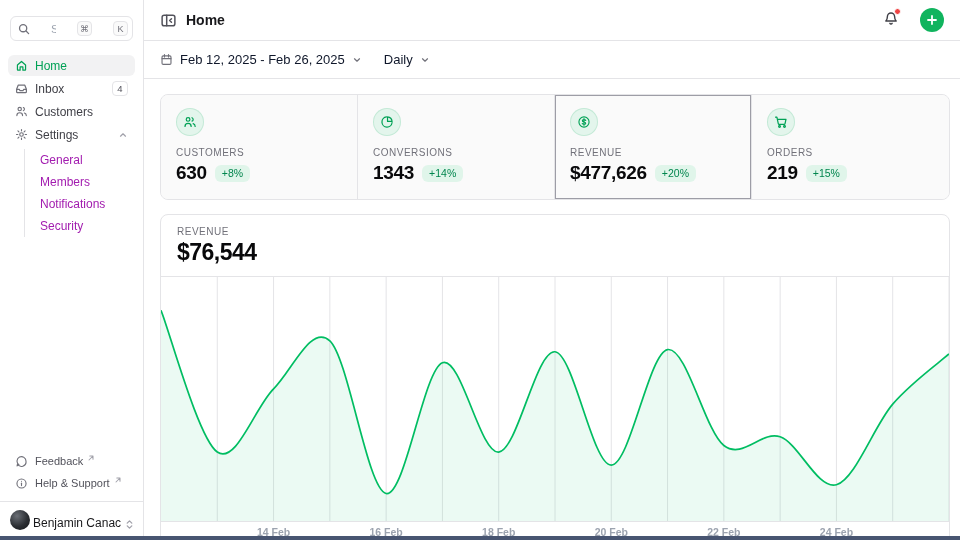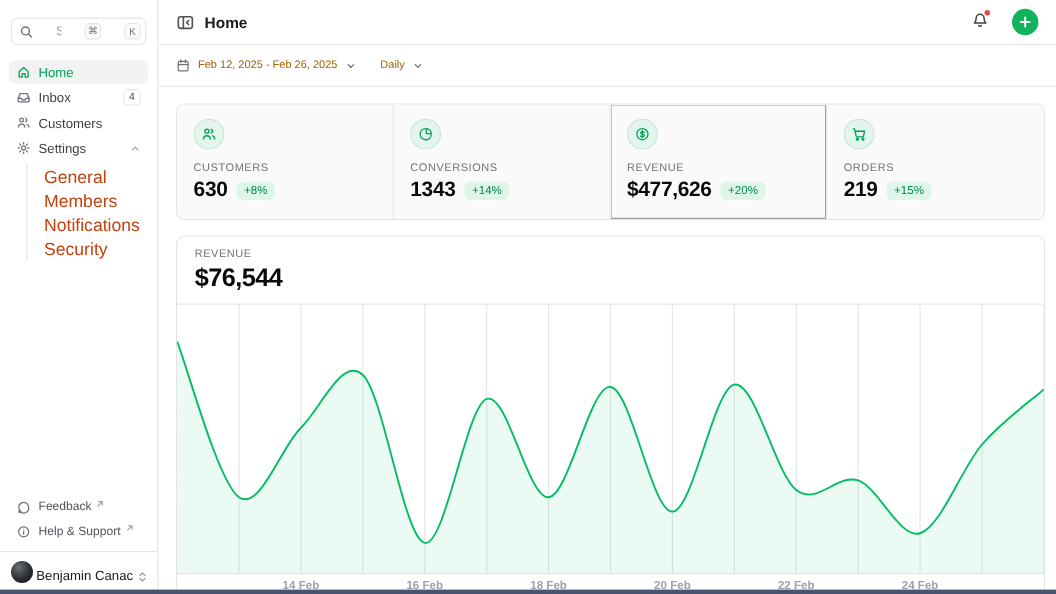--- a/index.html
+++ b/index.html
@@ -29,21 +29,21 @@
   .nav-item { display:flex; align-items:center; gap:7px; height:21px; padding:0 7px;
     border-radius:6px; font-size:12px; font-weight:500; color:#3f3f46; cursor:pointer; }
   .nav-item .lbl { flex:1; white-space:nowrap; }
   .nav-item .nav-ic { color:#71717a; }
   .nav-item.active { background:#f2f2f3; color:#00a155; }
   .nav-item.active .nav-ic { color:#00a155; }
   .badge-count { min-width:16px; height:15px; border:1px solid #e4e4e7; border-radius:4px;
     font-size:9.5px; color:#52525b; display:flex; align-items:center; justify-content:center; padding:0 3px; background:#fff; }
   .subnav { margin:2px 0 0 16px; border-left:1px solid #e4e4e7; padding-left:9px;
     display:flex; flex-direction:column; }
-  .subnav-item { height:22px; display:flex; align-items:flex-end; font-size:16px; color:#c2410c;
+  .subnav-item { height:22px; display:flex; align-items:center; font-size:12px; color:#a21caf;
     padding:0 6px; border-radius:6px; cursor:pointer; }
 
   .side-spacer { flex:1; }
   .foot-link { display:flex; align-items:center; gap:7px; height:22px; padding:0 7px;
     font-size:11px; color:#52525b; border-radius:6px; cursor:pointer; }
   .ext { margin-left:-3px; margin-top:-6px; color:#a1a1aa; }
   .side-divider { height:1px; background:#e4e4e7; margin:7px -8px 0; }
   .user-row { display:flex; align-items:flex-end; gap:3px; padding:8px 4px 2px 2px; cursor:pointer; }
   .avatar { width:20px; height:20px; border-radius:50%; flex:none;
     background:radial-gradient(circle at 35% 30%, #6b6f76 0%, #2b2e33 55%, #121316 100%); }
@@ -56,22 +56,22 @@
   .collapse-btn { color:#52525b; cursor:pointer; }
   .page-title { font-size:14px; font-weight:700; color:#18181b; flex:1; }
   .bell-wrap { position:relative; cursor:pointer; color:#3f3f46; margin-right:12px; }
   .bell-dot { position:absolute; top:-2px; right:-2px; width:7px; height:7px; border-radius:50%;
     background:#ef4444; border:1.5px solid #fff; }
   .add-btn { width:24px; height:24px; border-radius:50%; background:#10b45e; border:none; cursor:pointer;
     display:flex; align-items:center; justify-content:center; color:#fff; }
 
   .toolbar { height:38px; flex:none; border-bottom:1px solid #e4e4e7; display:flex; align-items:center;
     padding:0 16px; gap:22px; }
-  .tool-btn { display:flex; align-items:center; gap:7px; font-size:10px; font-weight:500;
-    color:#a16207; cursor:pointer; background:none; border:none; font-family:inherit; }
+  .tool-btn { display:flex; align-items:center; gap:7px; font-size:13px; font-weight:500;
+    color:#0f172a; cursor:pointer; background:none; border:none; font-family:inherit; }
   .chev { color:#71717a; }
 
   .content { flex:1; padding:15px 10px 0 16px; overflow:hidden; }
 
   
   .stats { display:grid; grid-template-columns:repeat(4,1fr); border:1px solid #e4e4e7;
     border-radius:8px; overflow:hidden; background:#fafafa; }
   .stat-cell { padding:13px 15px 15px; border-right:1px solid #e4e4e7; cursor:pointer; background:#fafafa; }
   .stat-cell:last-child { border-right:none; }
   .stat-cell.selected { box-shadow:inset 0 0 0 1px #9d9da6; }

